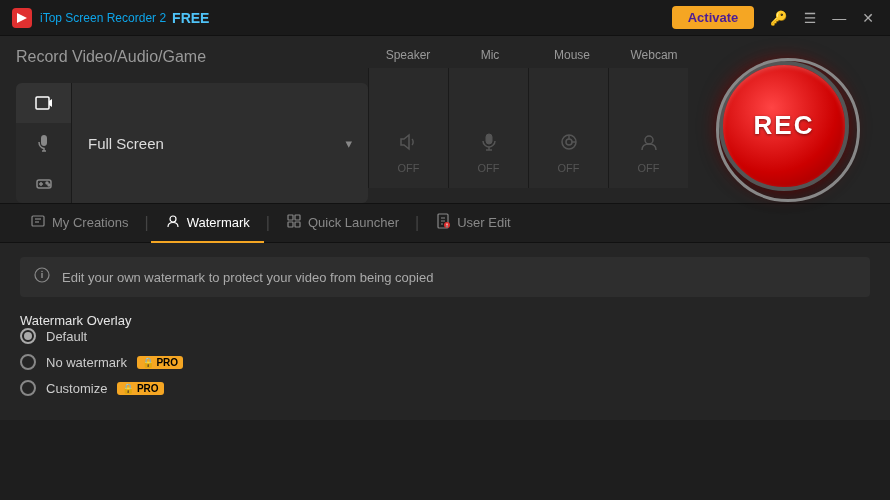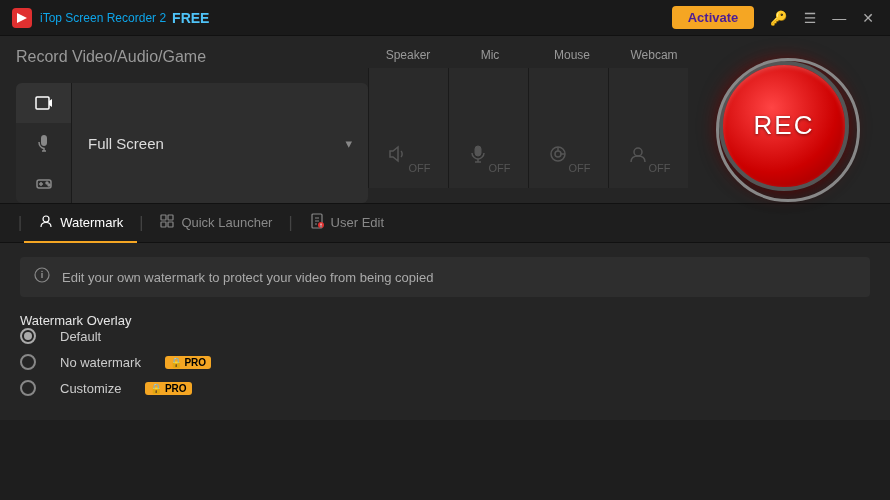--- a/index.html
+++ b/index.html
@@ -121,22 +121,22 @@
       display: flex;
       flex-direction: column;
       align-items: center;
       justify-content: flex-end;
       padding: 8px 0 10px;
       background: #2a2a2a;
       border-left: 1px solid #1a1a1a;
     }
     .input-control-header {
       display: flex;
-      flex-direction: row;
-      align-items: flex-end;
+      flex-direction: column;
+      align-items: center;
       margin-bottom: 4px;
     }
     .input-control-icon {
       font-size: 20px;
       color: #555;
       margin-bottom: 4px;
     }
     .input-control-status {
       font-size: 11px;
       color: #555;
@@ -179,21 +179,21 @@
       position: absolute;
       width: 138px;
       height: 138px;
       border-radius: 50%;
       border: 3px solid #888;
       top: -7px;
       left: -7px;
     }
     .rec-button-text {
       font-size: 26px;
-      font-weight: normal;
+      font-weight: bold;
       color: #fff;
       letter-spacing: 2px;
       text-shadow: 0 1px 3px rgba(0,0,0,0.5);
     }
 
     
     .tabs-bar {
       display: flex;
       align-items: center;
       background: #1e1e1e;
@@ -250,21 +250,21 @@
       font-size: 13px;
       color: #aaa;
     }
     .section-title {
       font-size: 13px;
       color: #e5e5e5;
     }
     .radio-option {
       display: flex;
       align-items: center;
-      gap: 24px;
+      gap: 10px;
       margin-bottom: 10px;
       font-size: 13px;
       color: #ccc;
     }
     .radio-circle {
       width: 16px;
       height: 16px;
       border-radius: 50%;
       border: 2px solid #888;
       display: flex;
@@ -439,20 +439,30 @@
   </div>
 
   <div class="rec-area">
     <div class="rec-button">
       <span class="rec-button-text">REC</span>
     </div>
   </div>
 </div>
 
 <div class="tabs-bar">
+  <div class="tab-item">
+    <span class="tab-icon">
+      <svg width="16" height="16" viewBox="0 0 16 16" fill="none" stroke="currentColor" stroke-width="1.2">
+        <rect x="2" y="3" width="12" height="10" rx="1"></rect>
+        <line x1="5" y1="6" x2="11" y2="6"></line>
+        <line x1="5" y1="9" x2="9" y2="9"></line>
+      </svg>
+    </span>
+    <span>My Creations</span>
+  </div>
   <span class="tab-divider">|</span>
   <div class="tab-item active">
     <span class="tab-icon">
       <svg width="16" height="16" viewBox="0 0 16 16" fill="none" stroke="currentColor" stroke-width="1.2">
         <circle cx="8" cy="6" r="3"></circle>
         <path d="M3 14 C3 11 5 9.5 8 9.5 C11 9.5 13 11 13 14"></path>
       </svg>
     </span>
     <span>Watermark</span>
   </div>

